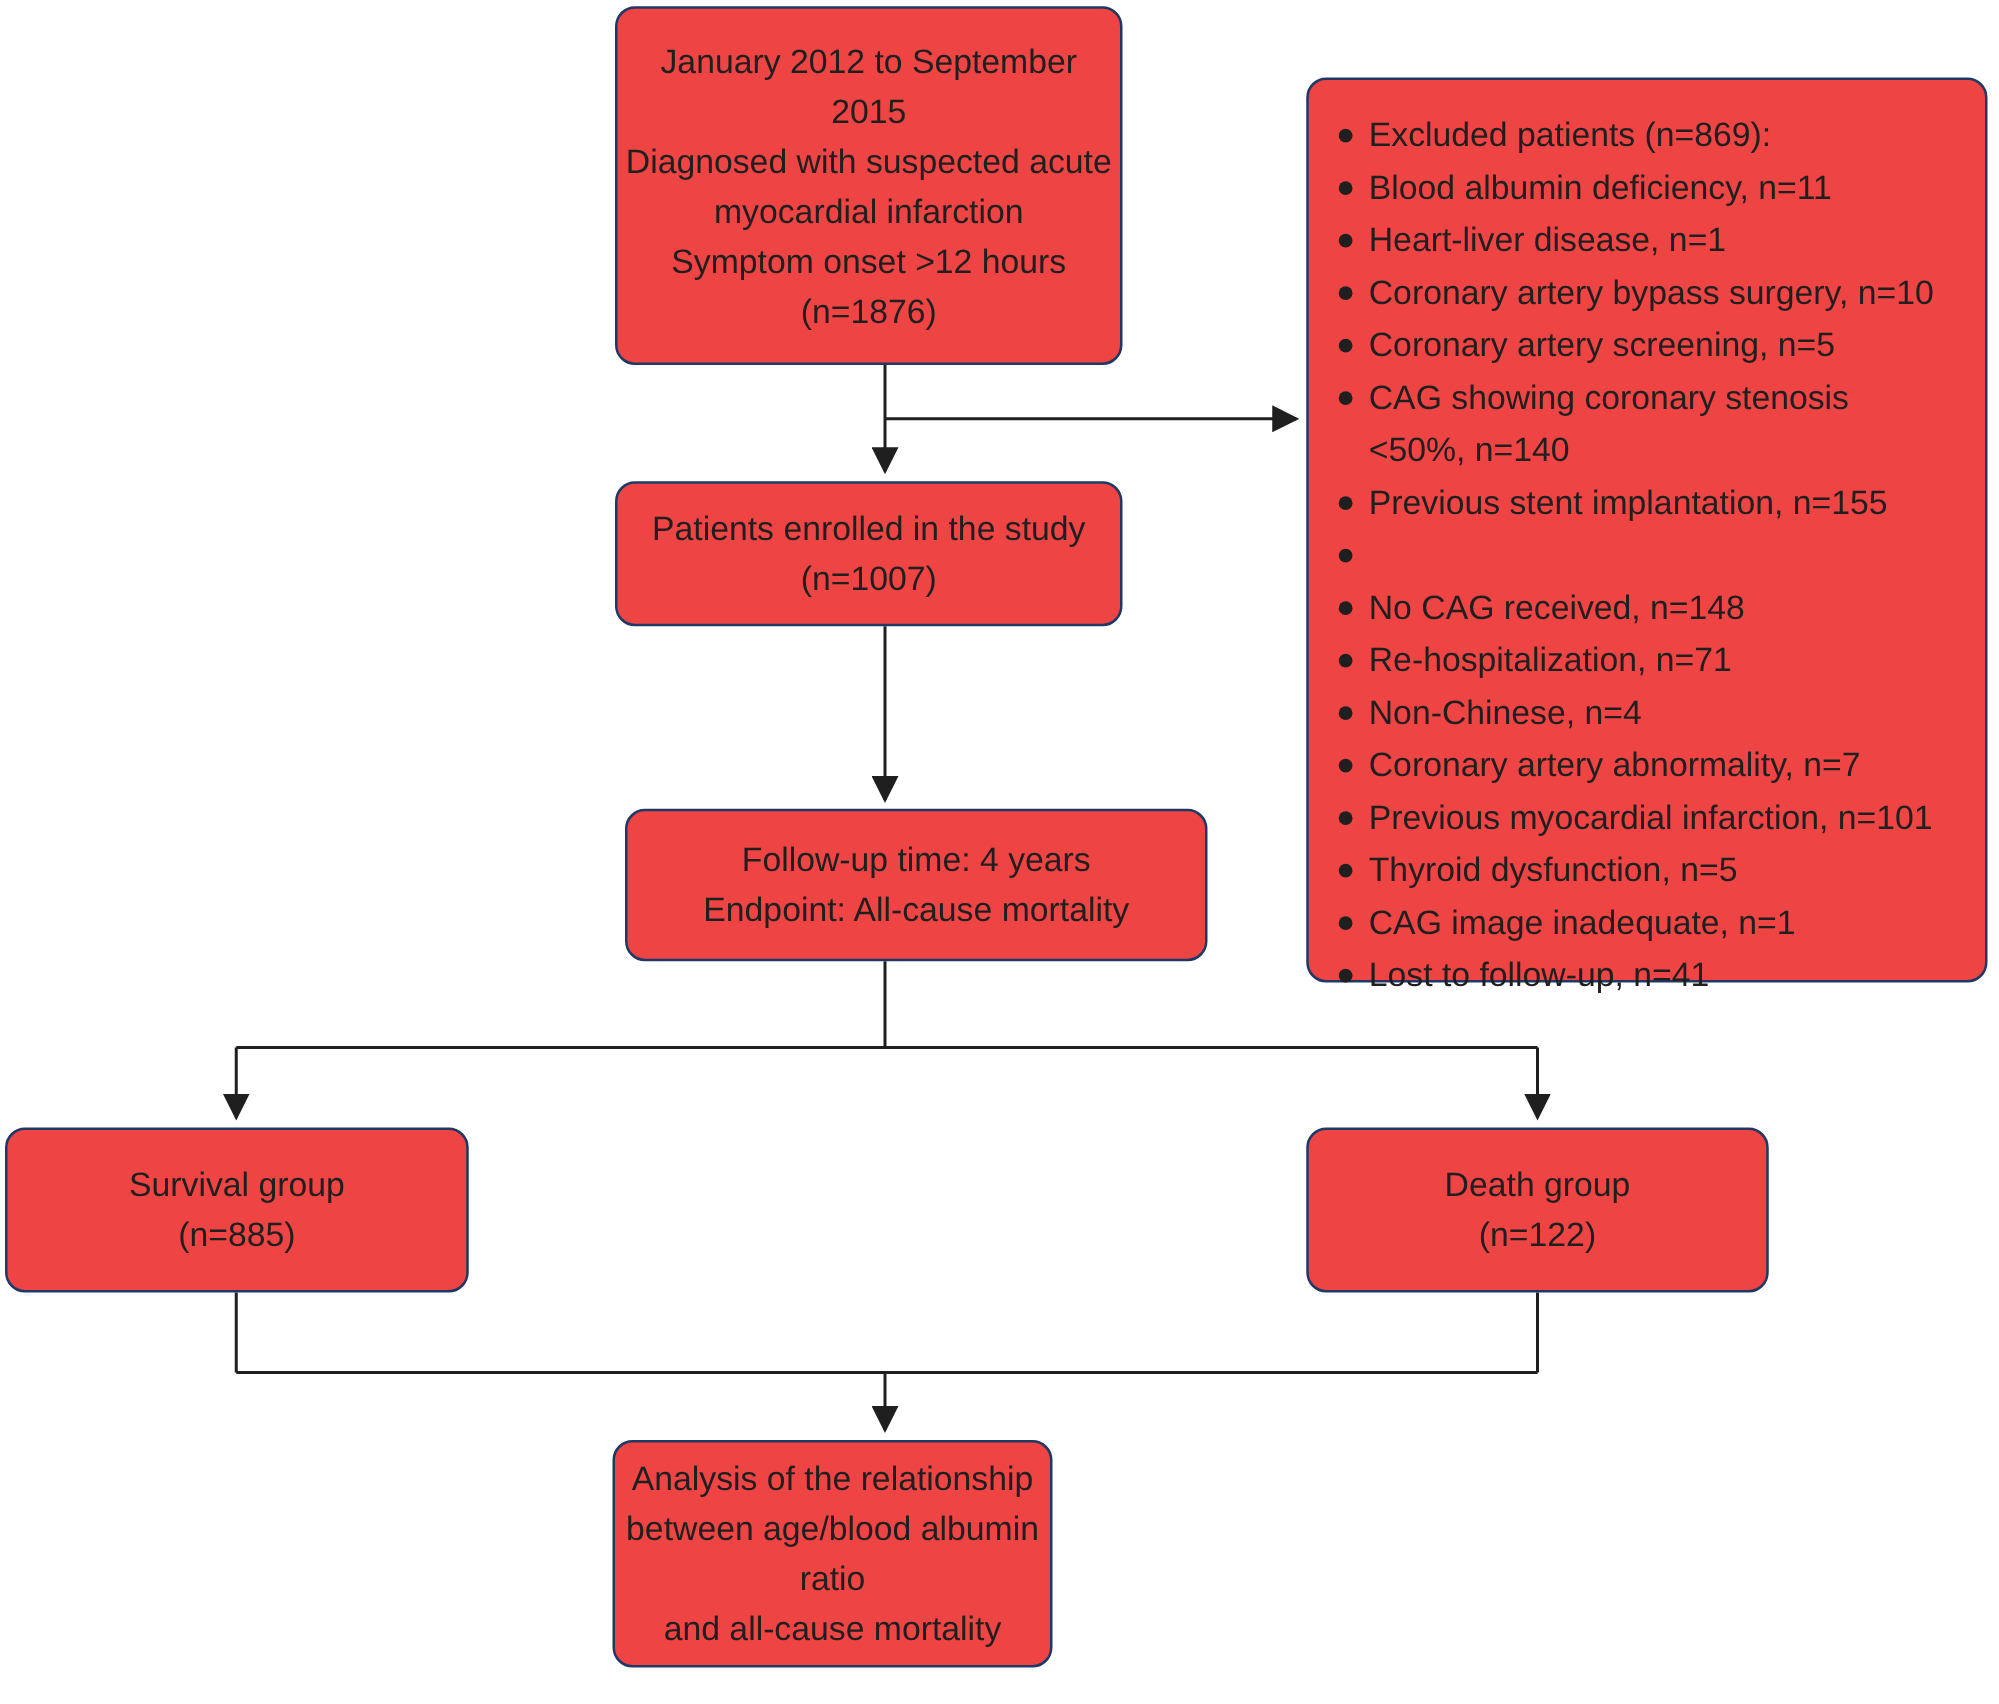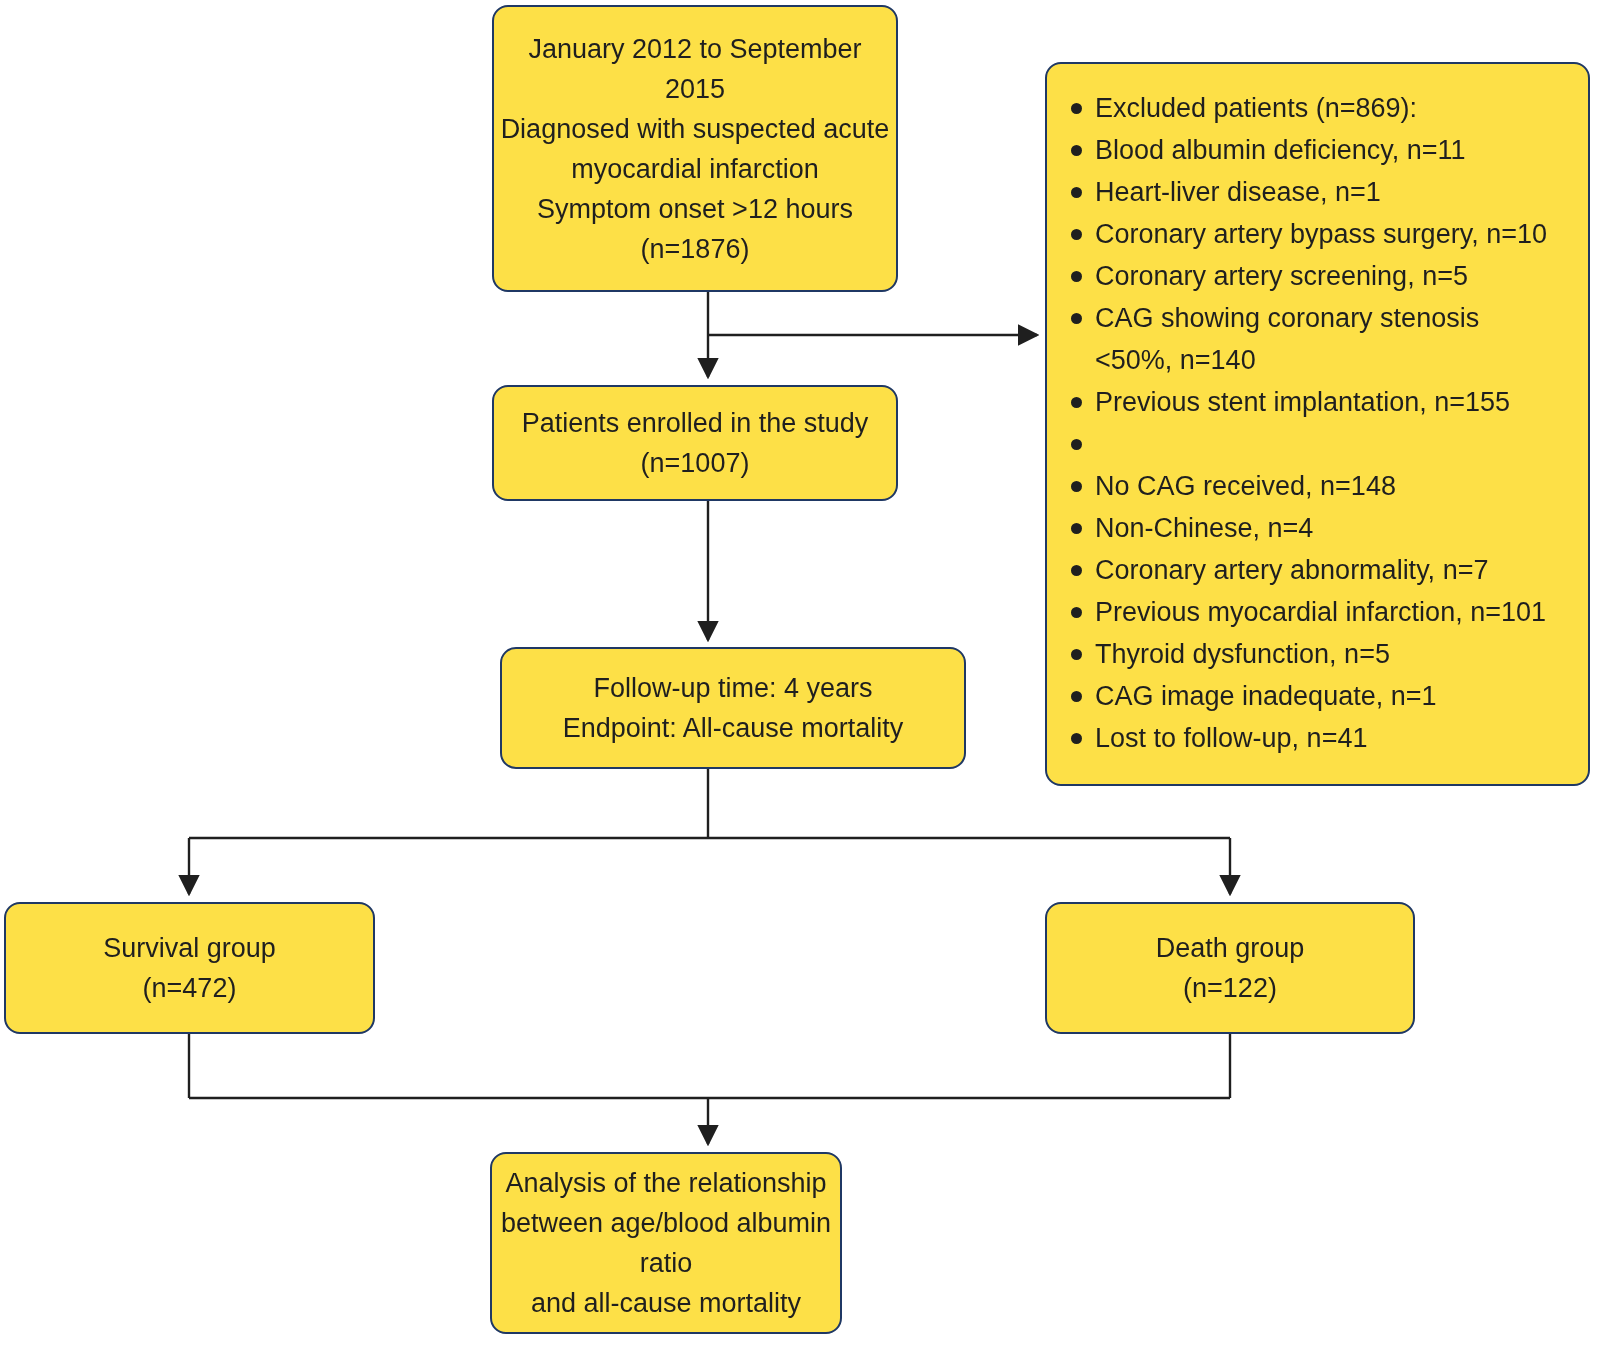--- a/index.html
+++ b/index.html
@@ -16,21 +16,21 @@
     position: absolute;
     left: 0; top: 0;
     width: 1599px; height: 1363px;
     pointer-events: none;
   }
   .fbox {
     position: absolute;
     box-sizing: border-box;
     border: 2.5px solid #1f3864;
     border-radius: 16px;
-    background: #fde047;
+    background: #ef4444;
     display: flex;
     align-items: center;
     justify-content: center;
   }
   .box-text {
     white-space: pre;
     text-align: center;
     font-size: 27px;
     line-height: 40px;
     color: #1f1f1f;
@@ -149,20 +149,24 @@
         </li>
           <li>
           <span class="dot"></span>
         </li>
           <li>
           <span class="dot"></span>
           <span class="li-text">No CAG received, n=148</span>
         </li>
           <li>
           <span class="dot"></span>
+          <span class="li-text">Re-hospitalization, n=71</span>
+        </li>
+          <li>
+          <span class="dot"></span>
           <span class="li-text">Non-Chinese, n=4</span>
         </li>
           <li>
           <span class="dot"></span>
           <span class="li-text">Coronary artery abnormality, n=7</span>
         </li>
           <li>
           <span class="dot"></span>
           <span class="li-text">Previous myocardial infarction, n=101</span>
         </li>
@@ -187,21 +191,21 @@
 (n=1007)</div>
   </div>
 
   <div class="fbox box-followup">
     <div class="box-text">Follow-up time: 4 years
 Endpoint: All-cause mortality</div>
   </div>
 
   <div class="fbox box-survival">
     <div class="box-text">Survival group
-(n=472)</div>
+(n=885)</div>
   </div>
 
   <div class="fbox box-death">
     <div class="box-text">Death group
 (n=122)</div>
   </div>
 
   <div class="fbox box-analysis">
     <div class="box-text">Analysis of the relationship
 between age/blood albumin

